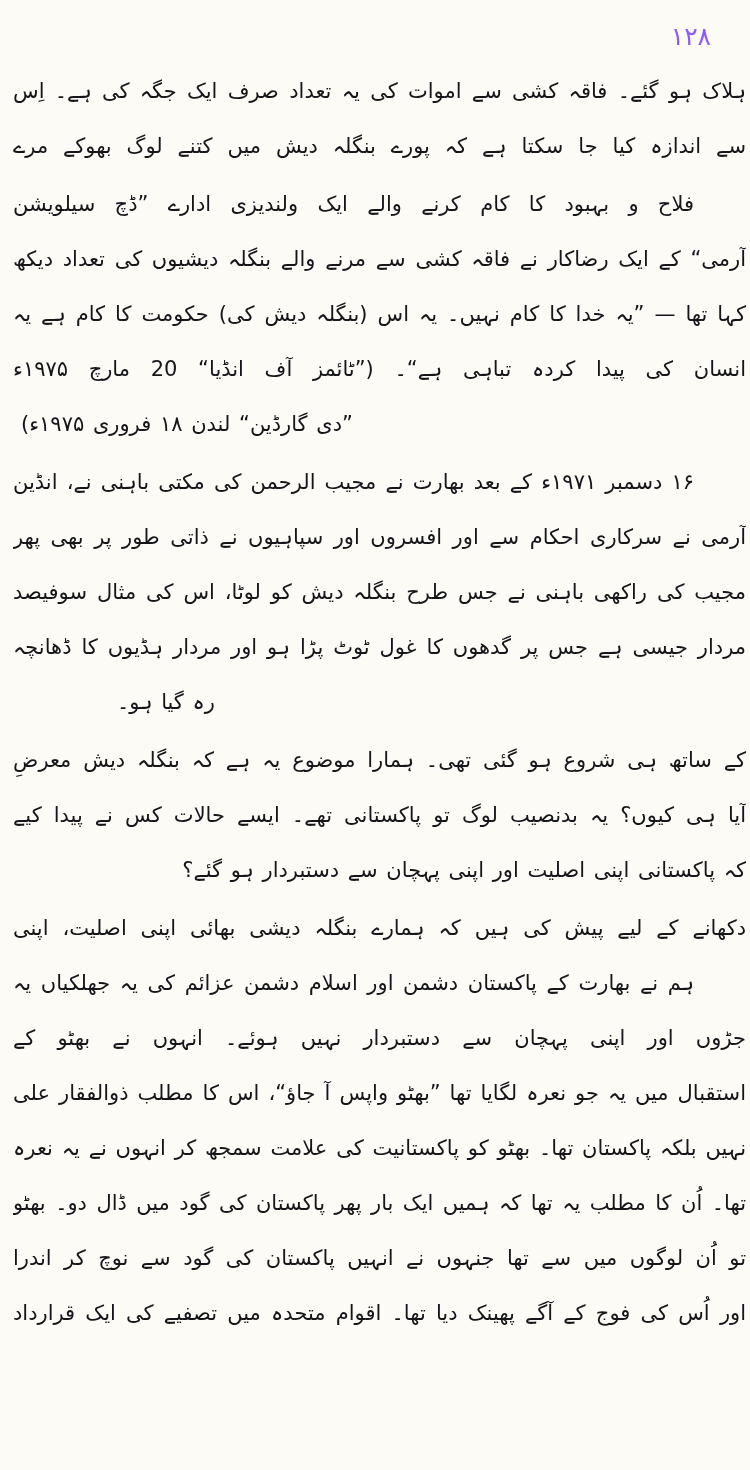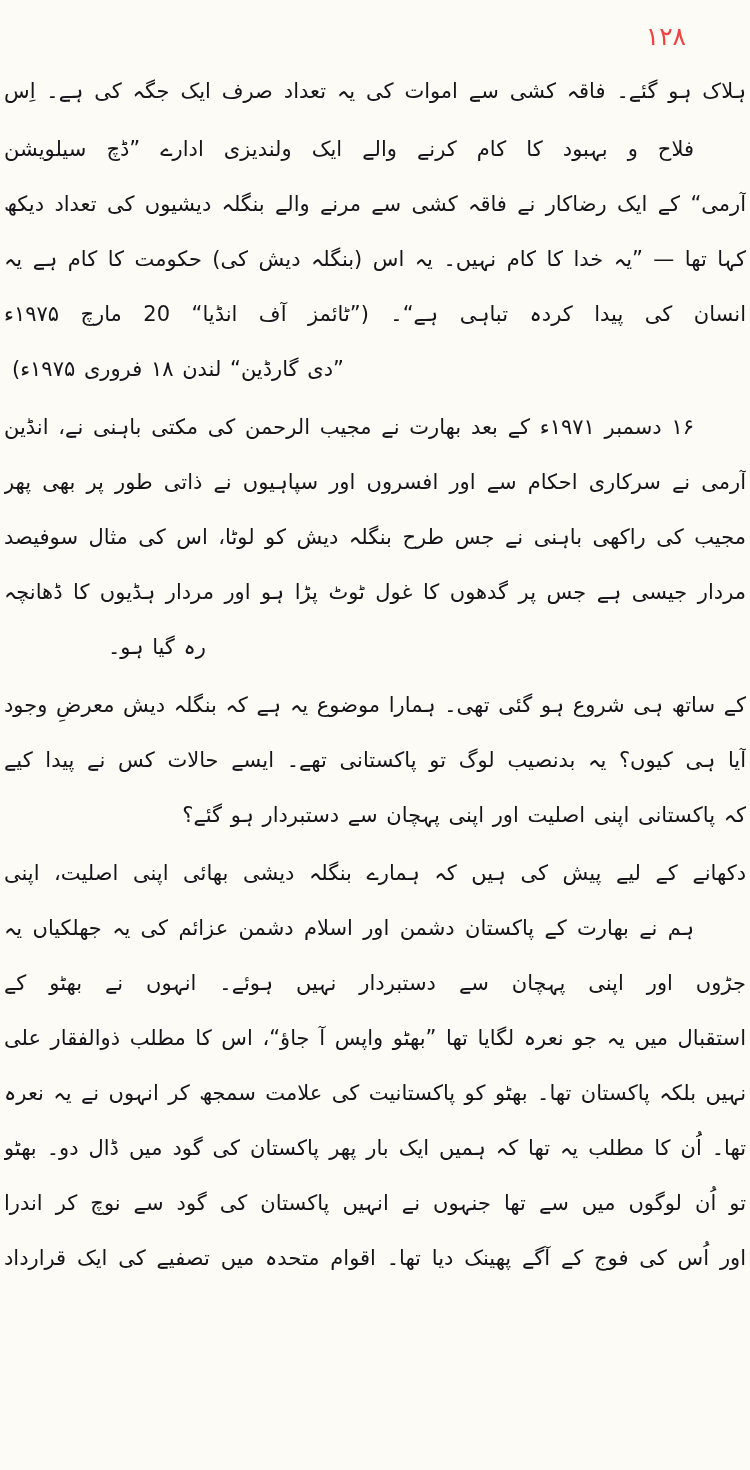--- a/index.html
+++ b/index.html
@@ -17,34 +17,34 @@
     width: 750px;
     height: 1470px;
     background: #fcfbf6;
     color: #15151a;
     font-family: "DejaVu Sans", sans-serif;
     box-sizing: border-box;
   }
   .page-number {
     position: absolute;
     top: 22px;
-    right: 64px;
+    right: 39px;
     font-size: 25px;
     letter-spacing: 3px;
-    color: #ef4444;
+    color: #8b5cf6;
   }
   .text-block {
     position: absolute;
     top: 64px;
     left: 4px;
     right: 4px;
     direction: rtl;
   }
   .para {
-    margin: 0 0 3px 0;
+    margin: 0 0 3px 9px;
     padding: 0;
   }
   .line {
     display: block;
     font-size: 21px;
     line-height: 55px;
     height: 55px;
     overflow: hidden;
     text-align: justify;
     text-align-last: justify;
@@ -77,20 +77,21 @@
 <body>
 
 <div class="page">
 
   <div class="page-number">۱۲۸</div>
 
   <div class="text-block" dir="rtl">
 
     <div class="para">
       <span class="line">ہلاک ہو گئے۔ فاقہ کشی سے اموات کی یہ تعداد صرف ایک جگہ کی ہے۔ اِس</span>
+      <span class="line">سے اندازہ کیا جا سکتا ہے کہ پورے بنگلہ دیش میں کتنے لوگ بھوکے مرے</span>
     </div>
 
     <div class="para">
       <span class="line indent">فلاح و بہبود کا کام کرنے والے ایک ولندیزی ادارے ”ڈچ سیلویشن</span>
       <span class="line">آرمی“ کے ایک رضاکار نے فاقہ کشی سے مرنے والے بنگلہ دیشیوں کی تعداد دیکھ کر</span>
       <span class="line">کہا تھا — ”یہ خدا کا کام نہیں۔ یہ اس (بنگلہ دیش کی) حکومت کا کام ہے یہ ایک</span>
       <span class="line">انسان کی پیدا کردہ تباہی ہے“۔ (”ٹائمز آف انڈیا“ 20 مارچ ۱۹۷۵ء</span>
       <span class="line end-left">”دی گارڈین“ لندن ۱۸ فروری ۱۹۷۵ء)</span>
     </div>
 

